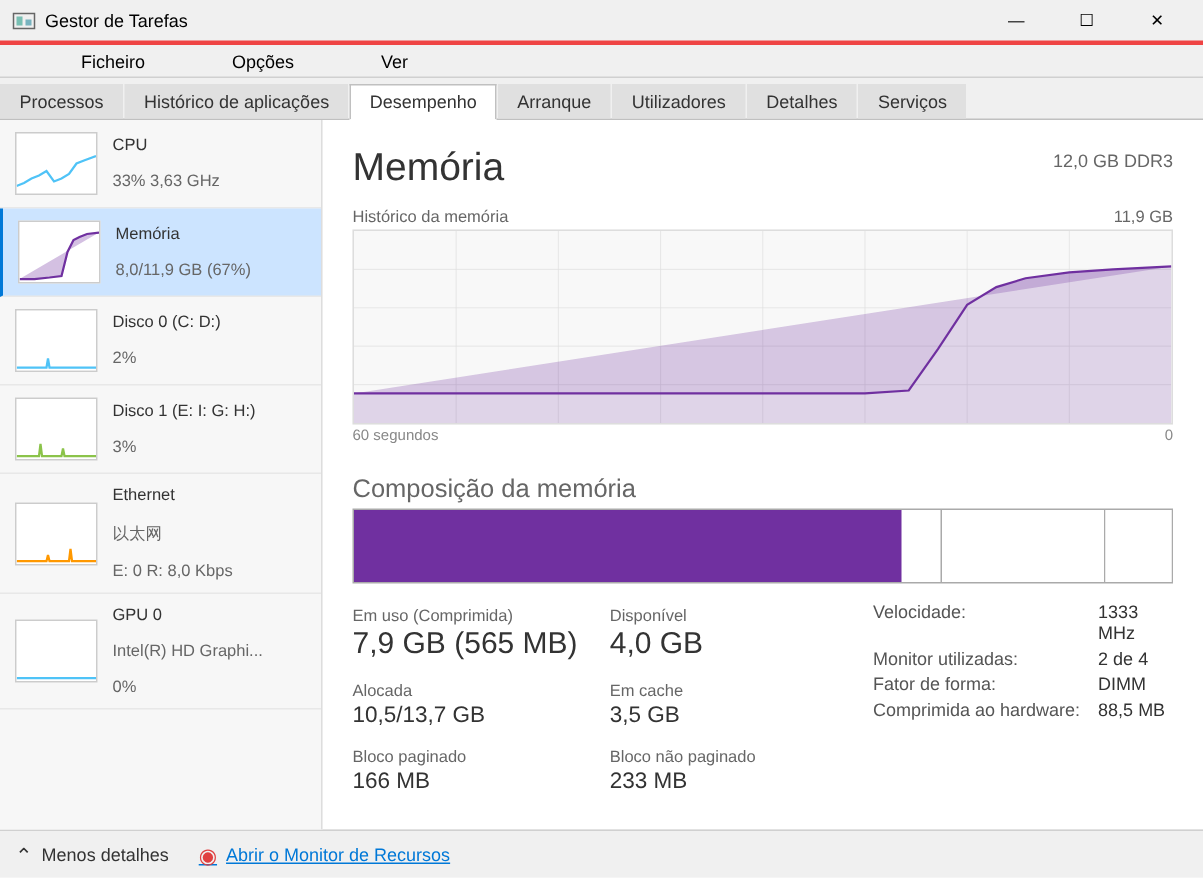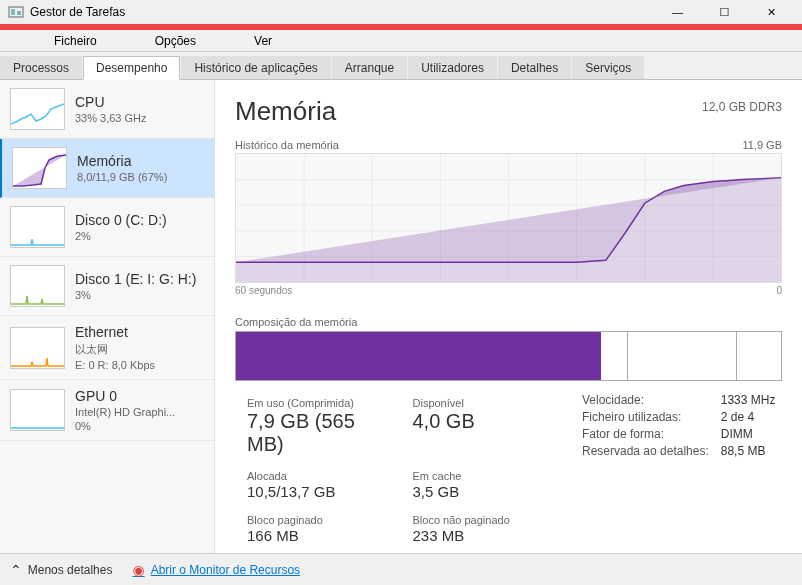--- a/index.html
+++ b/index.html
@@ -12,21 +12,21 @@
       overflow: hidden;
     }
 
     
     .title-bar {
       background: #f0f0f0;
       height: 30px;
       display: flex;
       align-items: center;
       padding: 0 8px;
-      border-bottom: 6px solid #ef4444;
+      border-bottom: 3px solid #ef4444;
     }
     .title-bar-icon {
       width: 16px;
       height: 16px;
       margin-right: 6px;
     }
     .title-bar-text {
       font-size: 12px;
       flex: 1;
     }
@@ -115,22 +115,22 @@
       width: 55px;
       height: 42px;
       border: 1px solid #ccc;
       background: white;
       margin-right: 10px;
       position: relative;
       overflow: hidden;
       flex-shrink: 0;
     }
     .sidebar-info { flex: 1; }
-    .sidebar-name { font-size: 14px; font-weight: 400; color: #333; }
-    .sidebar-value { font-size: 11px; color: #666; margin-top: 2px; }
+    .sidebar-name { font-size: 11px; font-weight: 400; color: #333; }
+    .sidebar-value { font-size: 11px; color: #666; margin-top: 12px; }
 
     
     .cpu-chart { background: white; }
     .memory-chart-mini { background: white; }
 
     
     .content {
       flex: 1;
       padding: 16px 20px;
       overflow-y: auto;
@@ -176,21 +176,21 @@
       display: flex;
       justify-content: space-between;
       font-size: 10px;
       color: #888;
       margin-top: 2px;
       margin-bottom: 20px;
     }
 
     
     .composition-label {
-      font-size: 11px;
+      font-size: 17px;
       color: #666;
       margin-bottom: 3px;
     }
     .composition-bar {
       border: 1px solid #aaa;
       height: 50px;
       background: white;
       display: flex;
       margin-bottom: 12px;
     }
@@ -229,21 +229,20 @@
     }
     .right-stat-label { color: #555; }
     .right-stat-value { color: #333; font-weight: 400; }
 
     .stats-bottom {
       display: flex;
       gap: 0;
     }
     .stats-left {
       flex: 1;
-      margin-left: 12px;
     }
     .stats-right {
       width: 220px;
     }
 
     
     .bottom-bar {
       height: 32px;
       background: #f0f0f0;
       border-top: 1px solid #d0d0d0;
@@ -293,22 +292,22 @@
 </div>
 
 <div class="menu-bar">
   <span class="menu-item">Ficheiro</span>
   <span class="menu-item">Opções</span>
   <span class="menu-item">Ver</span>
 </div>
 
 <div class="tabs-bar">
   <div class="tab">Processos</div>
+  <div class="tab">Histórico de aplicações</div>
   <div class="tab active">Desempenho</div>
-  <div class="tab">Histórico de aplicações</div>
   <div class="tab">Arranque</div>
   <div class="tab">Utilizadores</div>
   <div class="tab">Detalhes</div>
   <div class="tab">Serviços</div>
 </div>
 
 <div class="main-area">
 
   <div class="sidebar">
 
@@ -467,25 +466,25 @@
           <div class="stat-cell">
             <div class="stat-label">Bloco não paginado</div>
             <div class="stat-value medium">233 MB</div>
           </div>
         </div>
       </div>
       <div class="stats-right">
         <div class="right-stats">
           <span class="right-stat-label">Velocidade:</span>
           <span class="right-stat-value">1333 MHz</span>
-          <span class="right-stat-label">Ficheiro utilizadas:</span>
+          <span class="right-stat-label">Monitor utilizadas:</span>
           <span class="right-stat-value">2 de 4</span>
           <span class="right-stat-label">Fator de forma:</span>
           <span class="right-stat-value">DIMM</span>
-          <span class="right-stat-label">Reservada ao detalhes:</span>
+          <span class="right-stat-label">Comprimida ao hardware:</span>
           <span class="right-stat-value">88,5 MB</span>
         </div>
       </div>
     </div>
 
   </div>
 </div>
 
 <div class="bottom-bar">
   <div class="bottom-btn">

